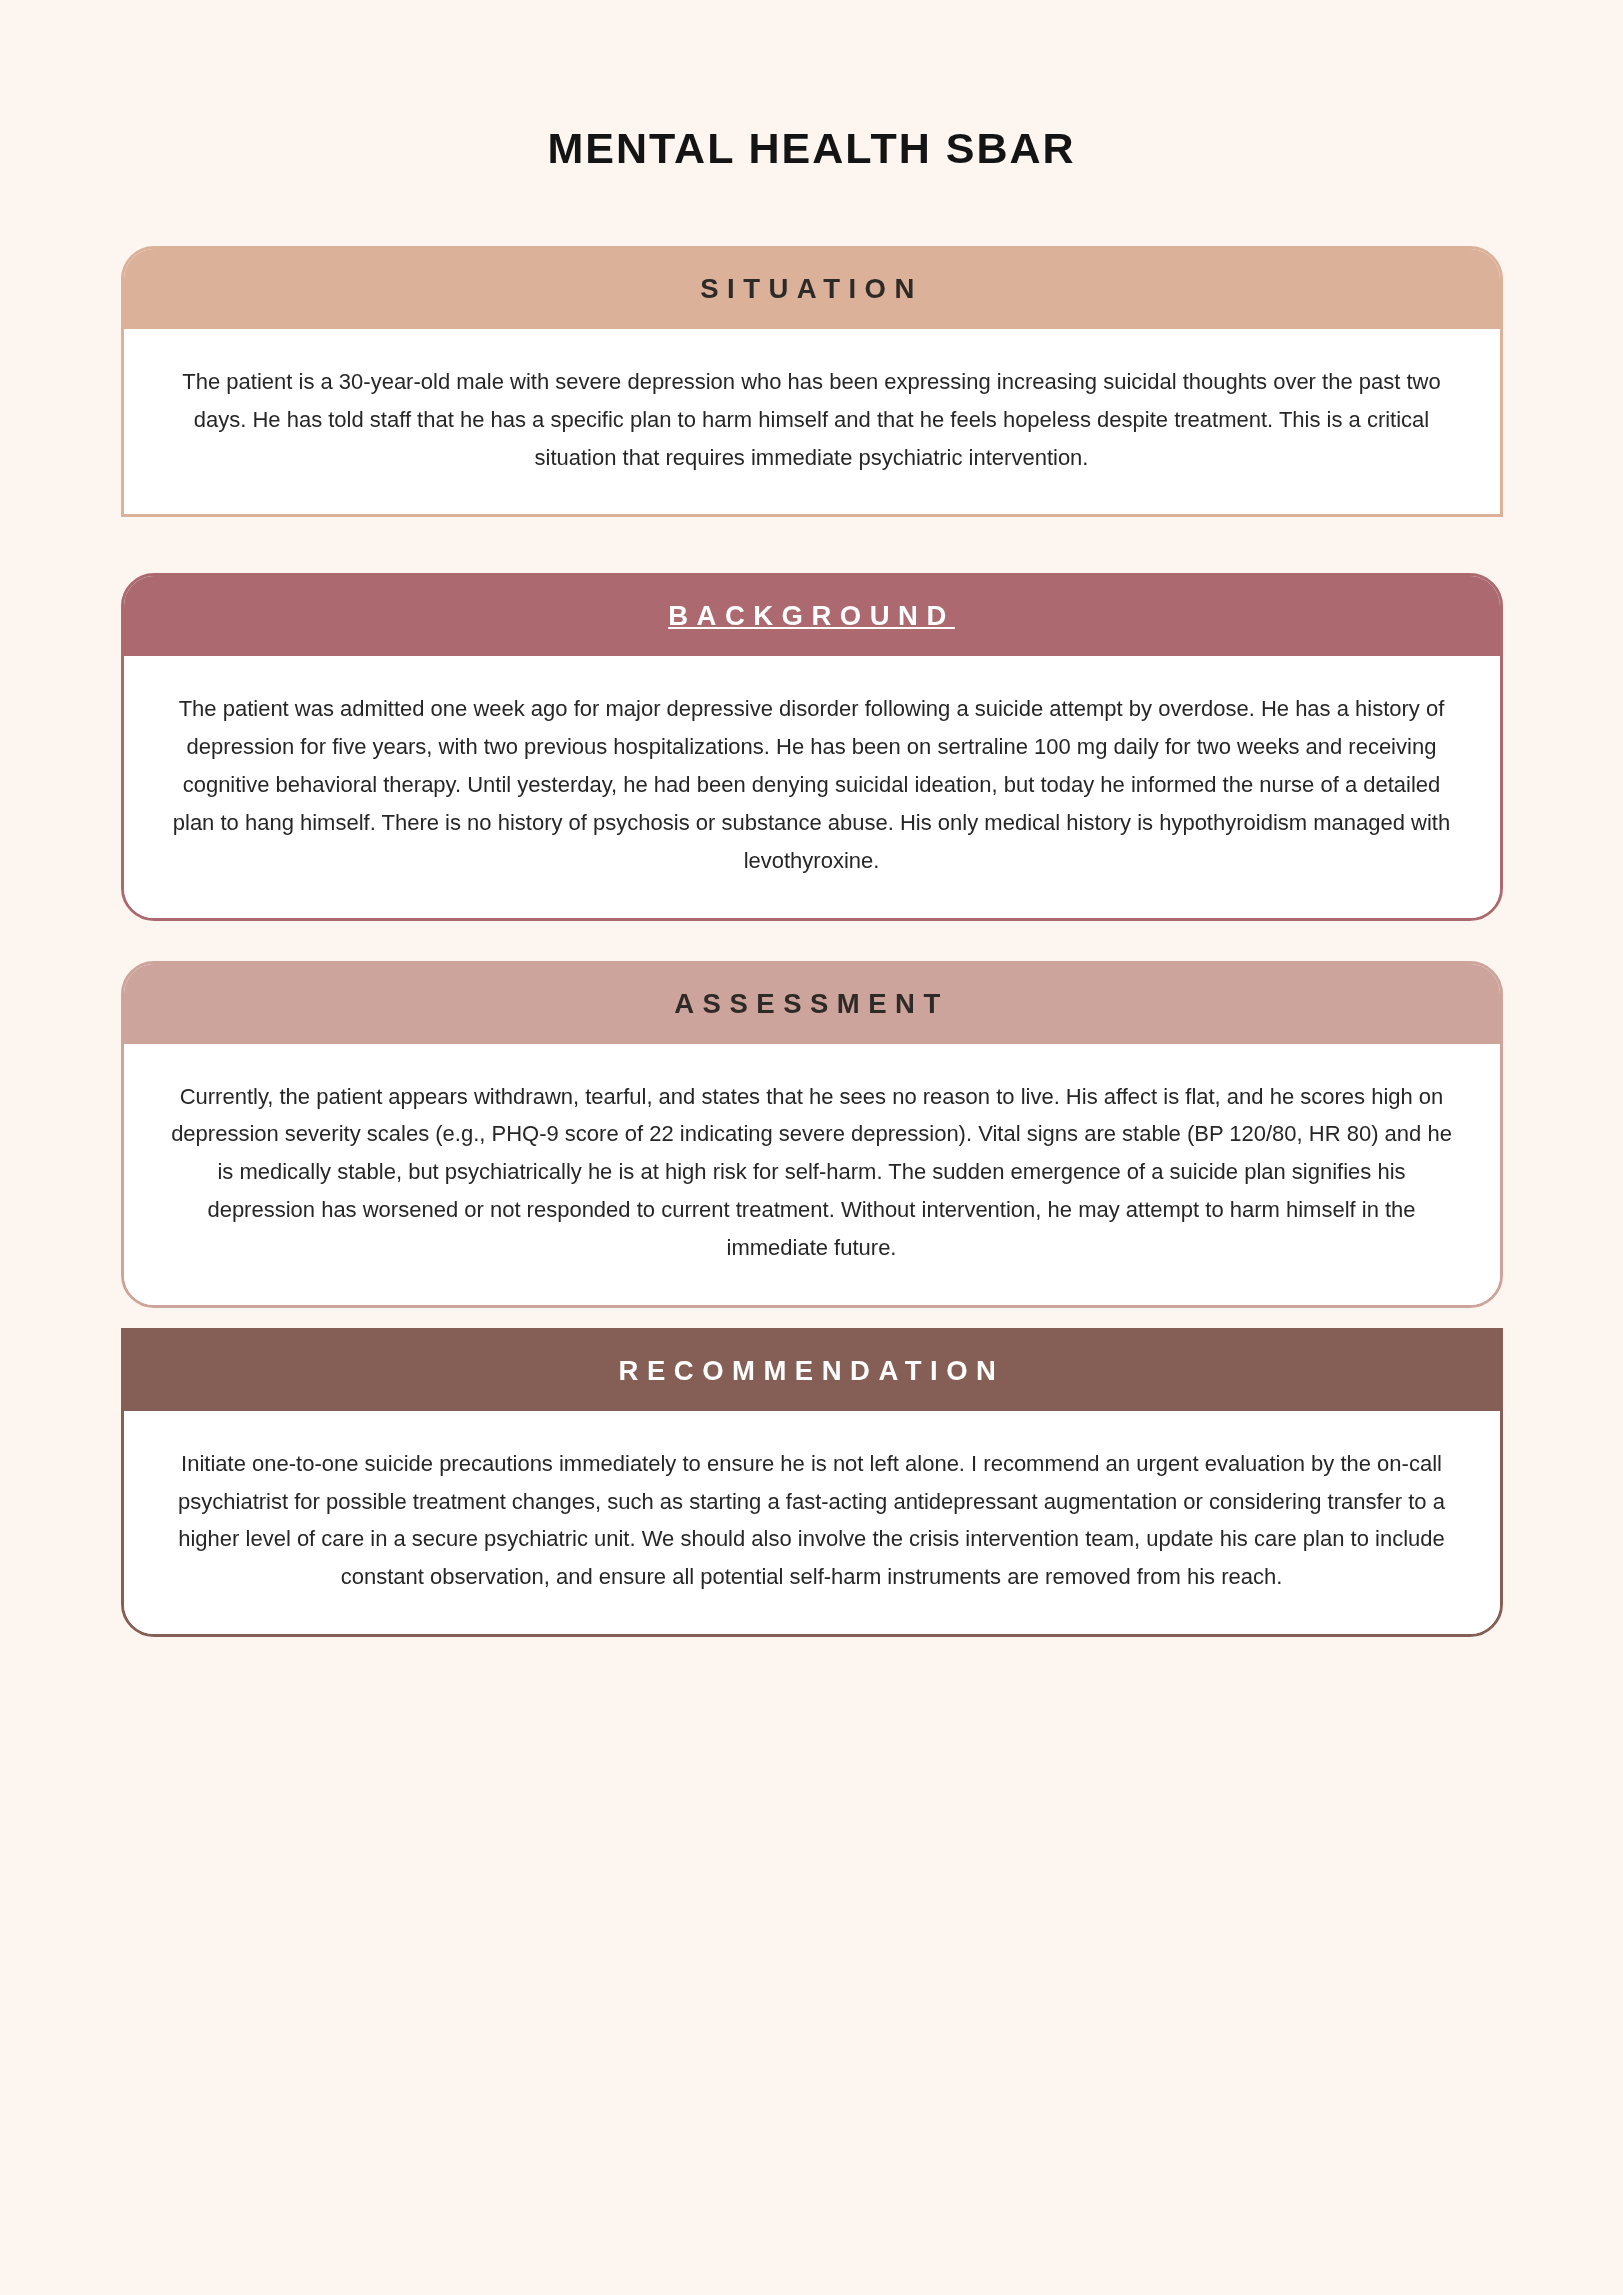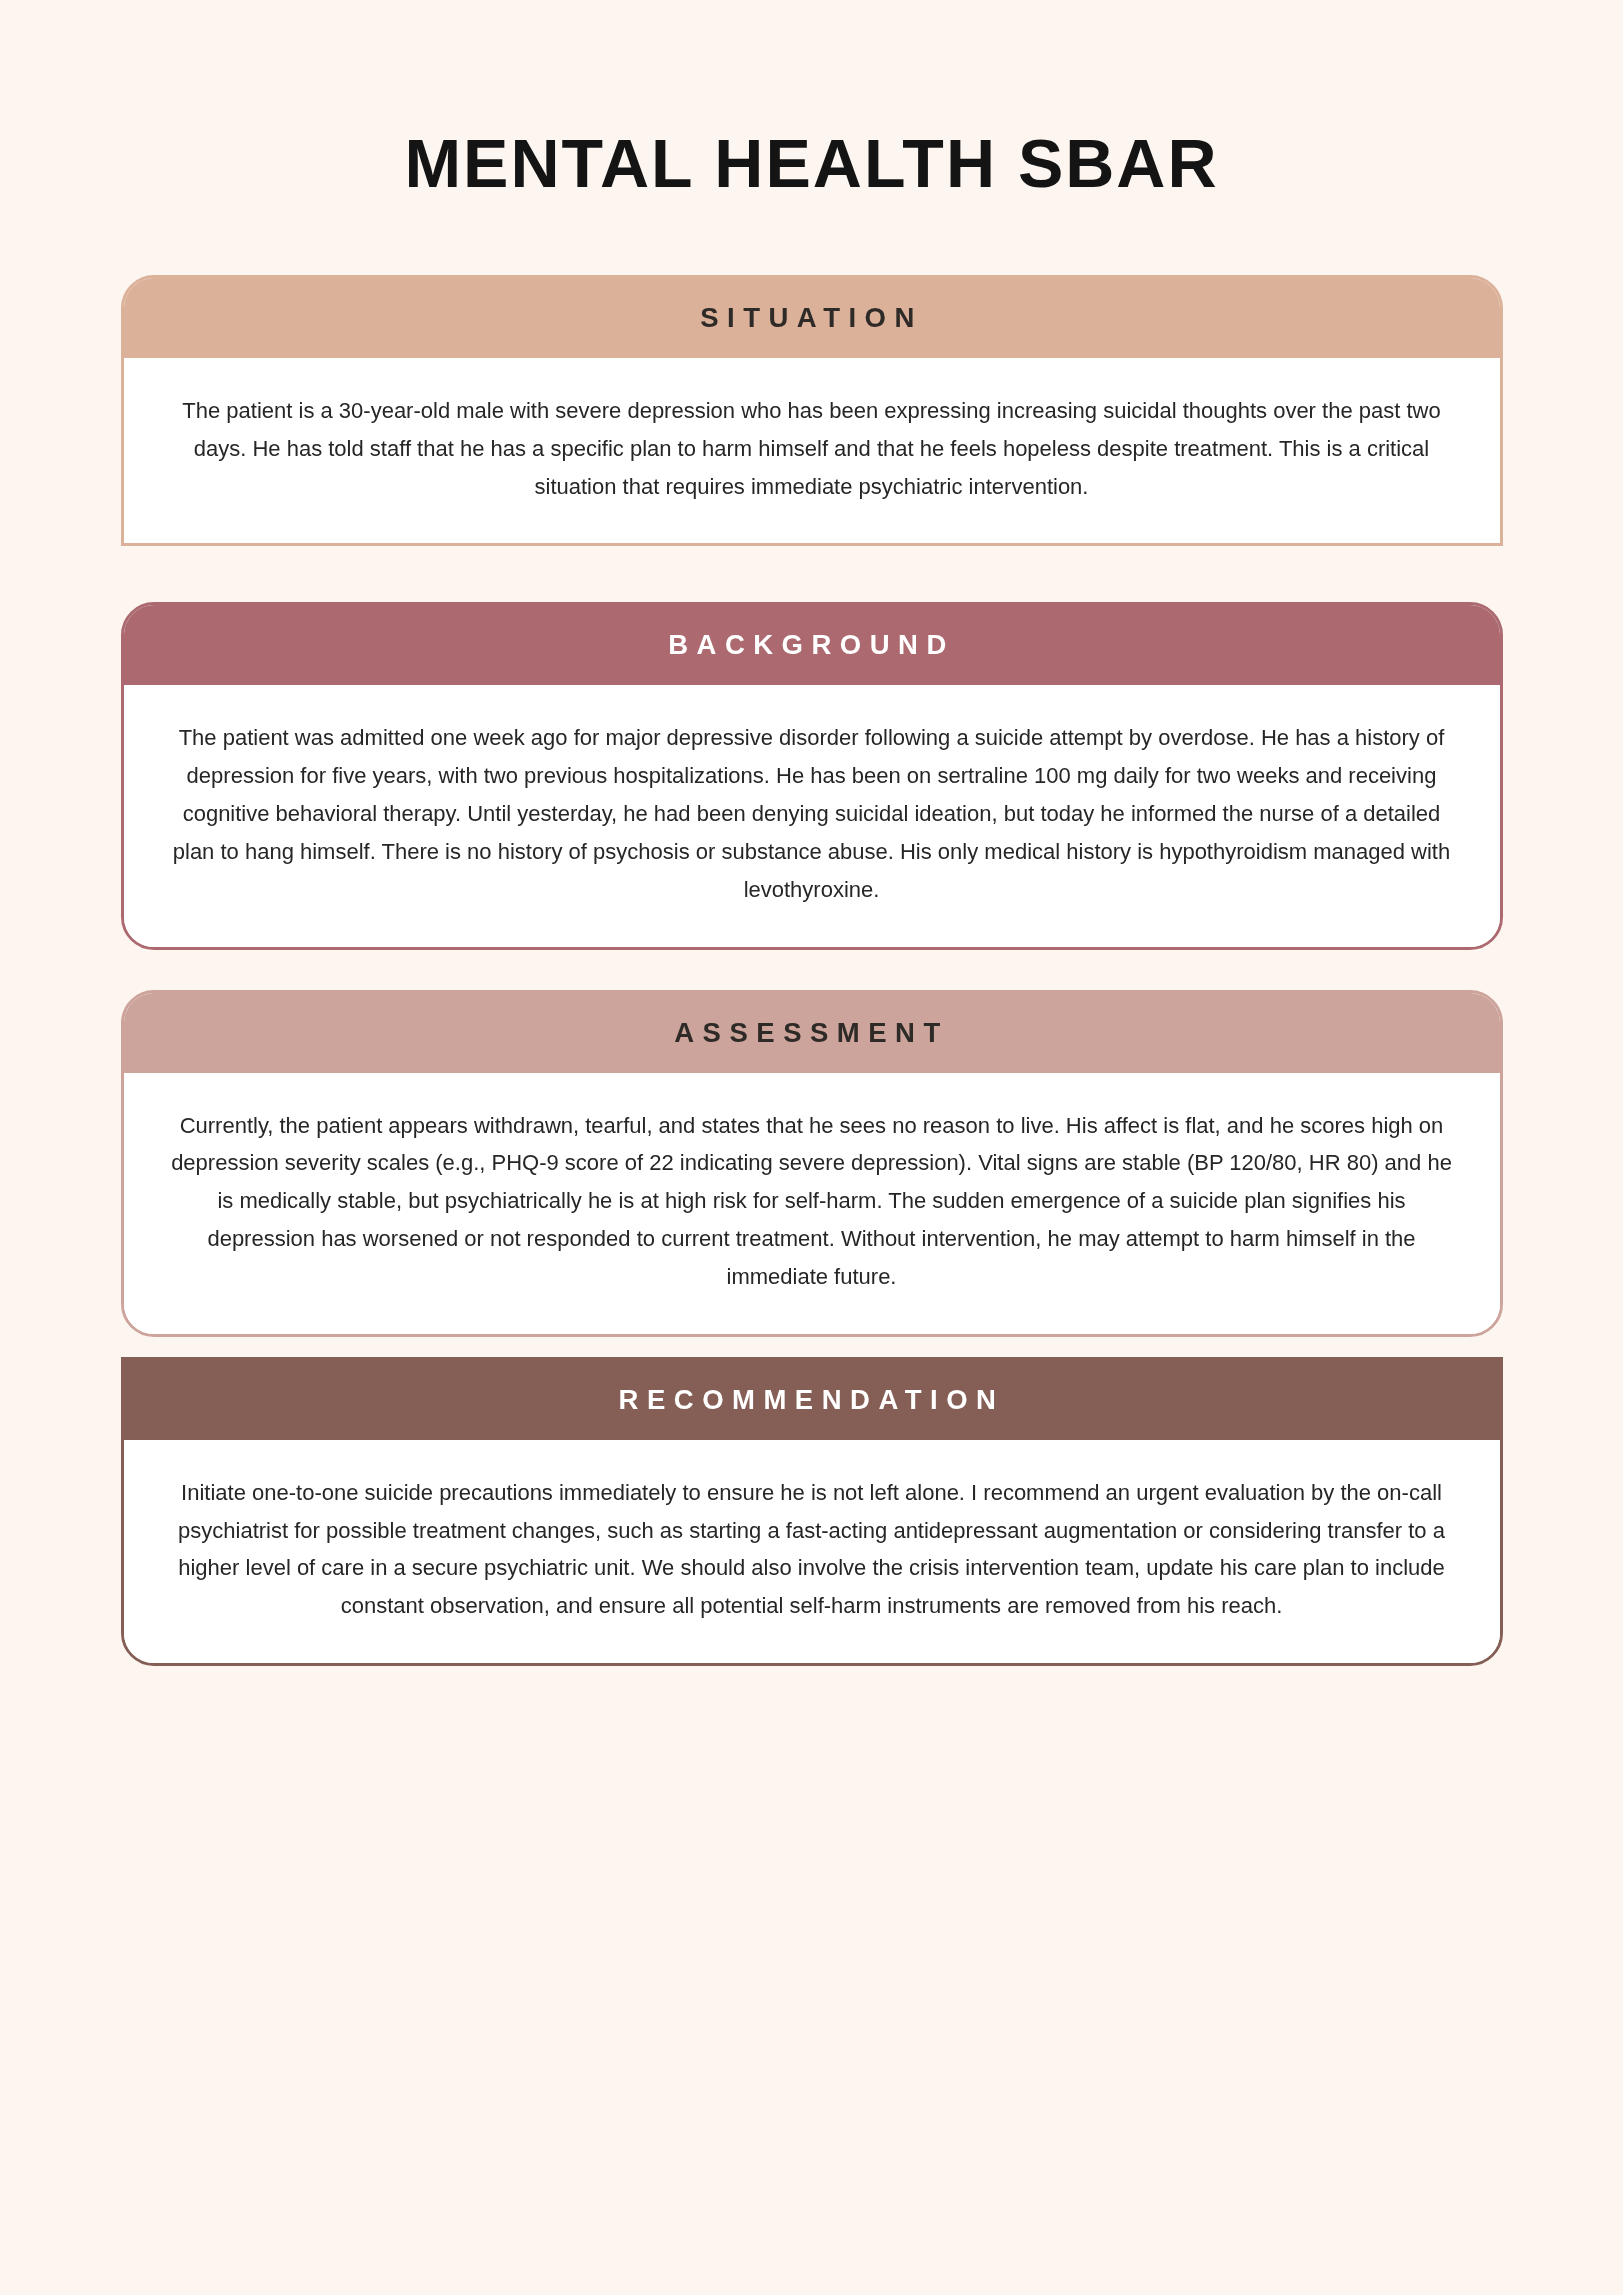--- a/index.html
+++ b/index.html
@@ -16,21 +16,21 @@
   .page {
     width: 1623px;
     height: 2295px;
     position: relative;
     overflow: hidden;
   }
   .doc-title {
     margin: 0;
     padding-top: 124px;
     text-align: center;
-    font-size: 68px;
+    font-size: 43px;
     font-weight: 800;
     letter-spacing: 2px;
     color: #141414;
   }
   .section {
     width: 1382px;
     margin: 0 auto;
     overflow: hidden;
     box-sizing: border-box;
     border: 3.9px solid transparent; 
@@ -75,21 +75,21 @@
 
   <section class="section r-top sec-situation" style="border-color: rgb(220, 177, 154);">
     <div class="section-header" style="background: rgb(220, 177, 154);">
       <span class="header-label" style="color: rgb(46, 42, 39);">SITUATION</span>
     </div>
     <div class="section-body">The patient is a 30-year-old male with severe depression who has been expressing increasing suicidal thoughts over the past two days. He has told staff that he has a specific plan to harm himself and that he feels hopeless despite treatment. This is a critical situation that requires immediate psychiatric intervention.</div>
   </section>
 
   <section class="section r-both sec-background" style="border-color: rgb(172, 106, 112);">
     <div class="section-header" style="background: rgb(172, 106, 112);">
-      <span class="header-label" style="color: rgb(255, 255, 255);">BACKGROUND</span>
+      <span class="header-label" style="color: rgb(255, 255, 255); text-decoration: underline;">BACKGROUND</span>
     </div>
     <div class="section-body">The patient was admitted one week ago for major depressive disorder following a suicide attempt by overdose. He has a history of depression for five years, with two previous hospitalizations. He has been on sertraline 100 mg daily for two weeks and receiving cognitive behavioral therapy. Until yesterday, he had been denying suicidal ideation, but today he informed the nurse of a detailed plan to hang himself. There is no history of psychosis or substance abuse. His only medical history is hypothyroidism managed with levothyroxine.</div>
   </section>
 
   <section class="section r-both sec-assessment" style="border-color: rgb(205, 164, 155); margin-top: 40px;">
     <div class="section-header" style="background: rgb(205, 164, 155);">
       <span class="header-label" style="color: rgb(46, 42, 39);">ASSESSMENT</span>
     </div>
     <div class="section-body">Currently, the patient appears withdrawn, tearful, and states that he sees no reason to live. His affect is flat, and he scores high on depression severity scales (e.g., PHQ-9 score of 22 indicating severe depression). Vital signs are stable (BP 120/80, HR 80) and he is medically stable, but psychiatrically he is at high risk for self-harm. The sudden emergence of a suicide plan signifies his depression has worsened or not responded to current treatment. Without intervention, he may attempt to harm himself in the immediate future.</div>
   </section>

